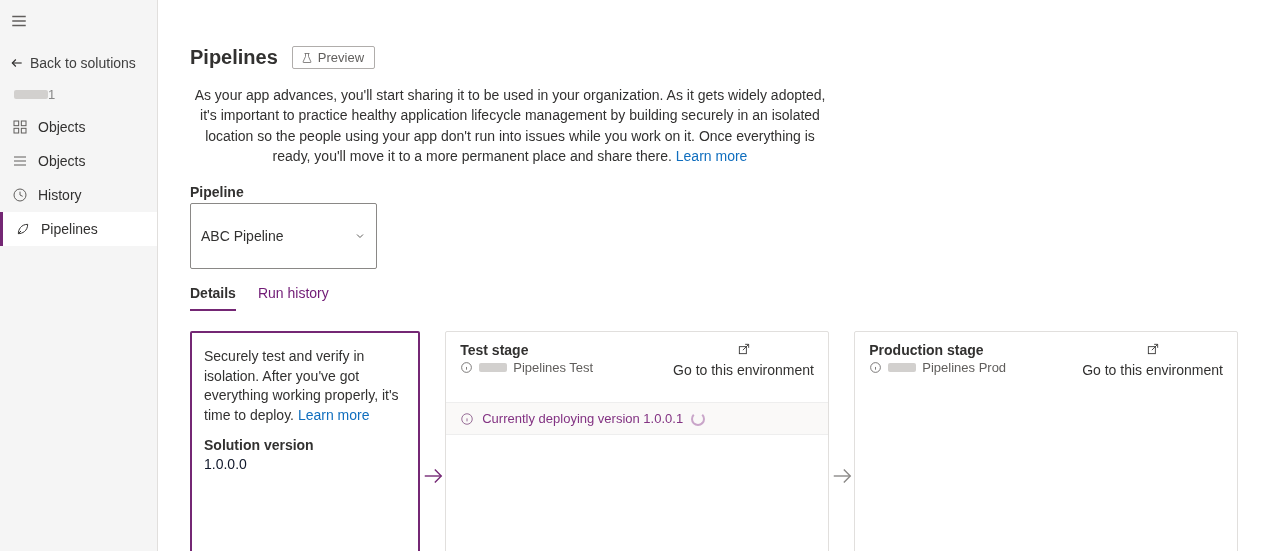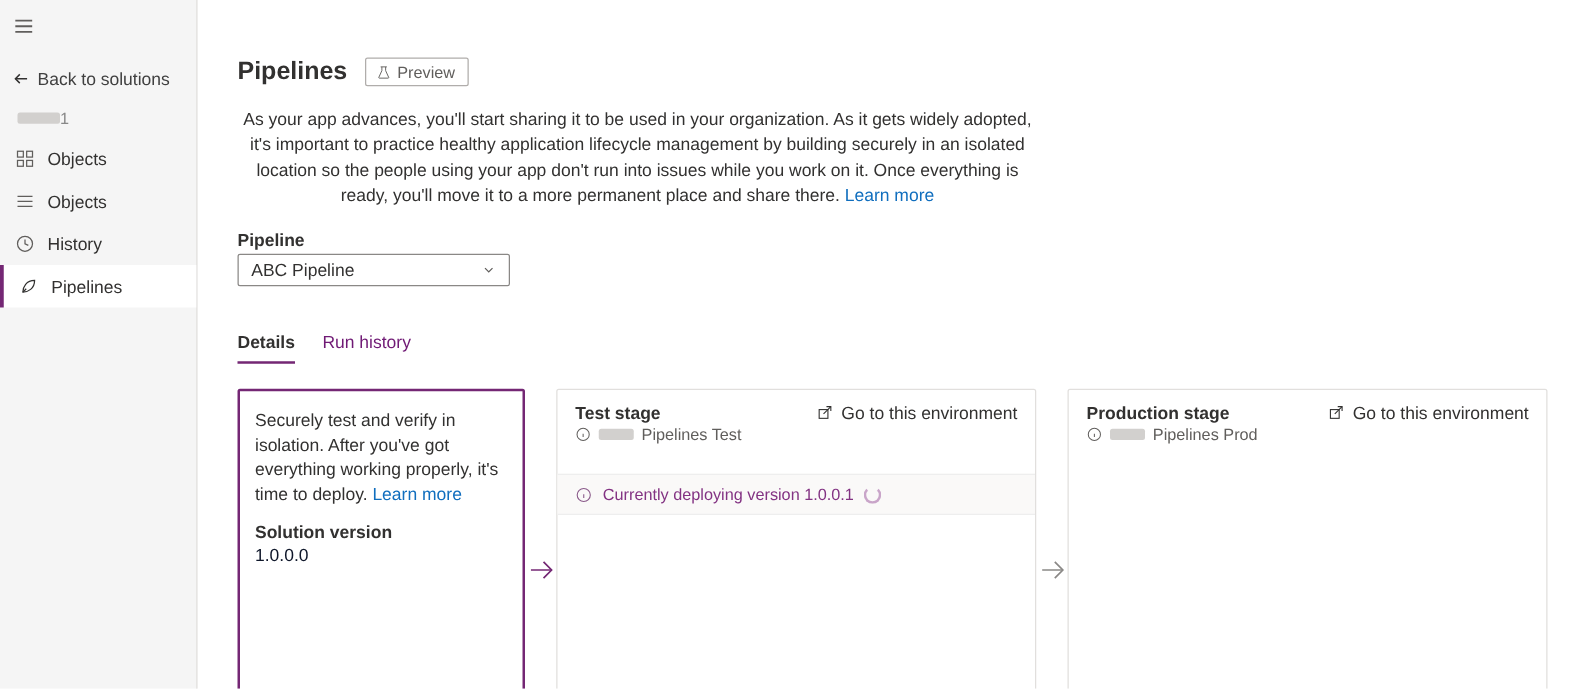--- a/index.html
+++ b/index.html
@@ -98,29 +98,29 @@
     margin-bottom: 18px;
     text-align: center;
   }
   .link { color: #106ebe; text-decoration: none; cursor:pointer; }
   .pipeline-label {
     font-size: 14px;
     font-weight: 600;
     margin-bottom: 3px;
   }
   .pipeline-select {
-    width: 218px;
+    width: 187px;
     border: 1px solid #8a8886;
     border-radius: 2px;
-    padding: 4px 10px;
+    padding: 24px 10px;
     display: flex;
     align-items: center;
     justify-content: space-between;
     cursor: pointer;
-    margin-bottom: 36px;
+    margin-bottom: 16px;
     font-size: 14px;
   }
   .pipeline-select svg{width:12px;height:12px;}
 
   .tabs {
     display: flex;
     gap: 22px;
     margin-bottom: 20px;
   }
   .tab {
@@ -180,20 +180,21 @@
   .stage-sub svg{width:13px;height:13px;}
   .stage-sub .redacted{ display:inline-block; width:28px; height:9px; background:#d2d0ce; border-radius:2px;}
   .goto {
     display:flex;
     align-items:center;
     gap:6px;
     color:#323130;
     font-size:14px;
     cursor:pointer;
     white-space:nowrap;
+    flex-direction:column;
   }
   .goto svg{width:14px;height:14px;}
 
   .dev-body{
     padding:14px 12px;
     font-size:14px;
     line-height:1.4;
     color:#323130;
   }
   .dev-body .link{ color:#106ebe;}

